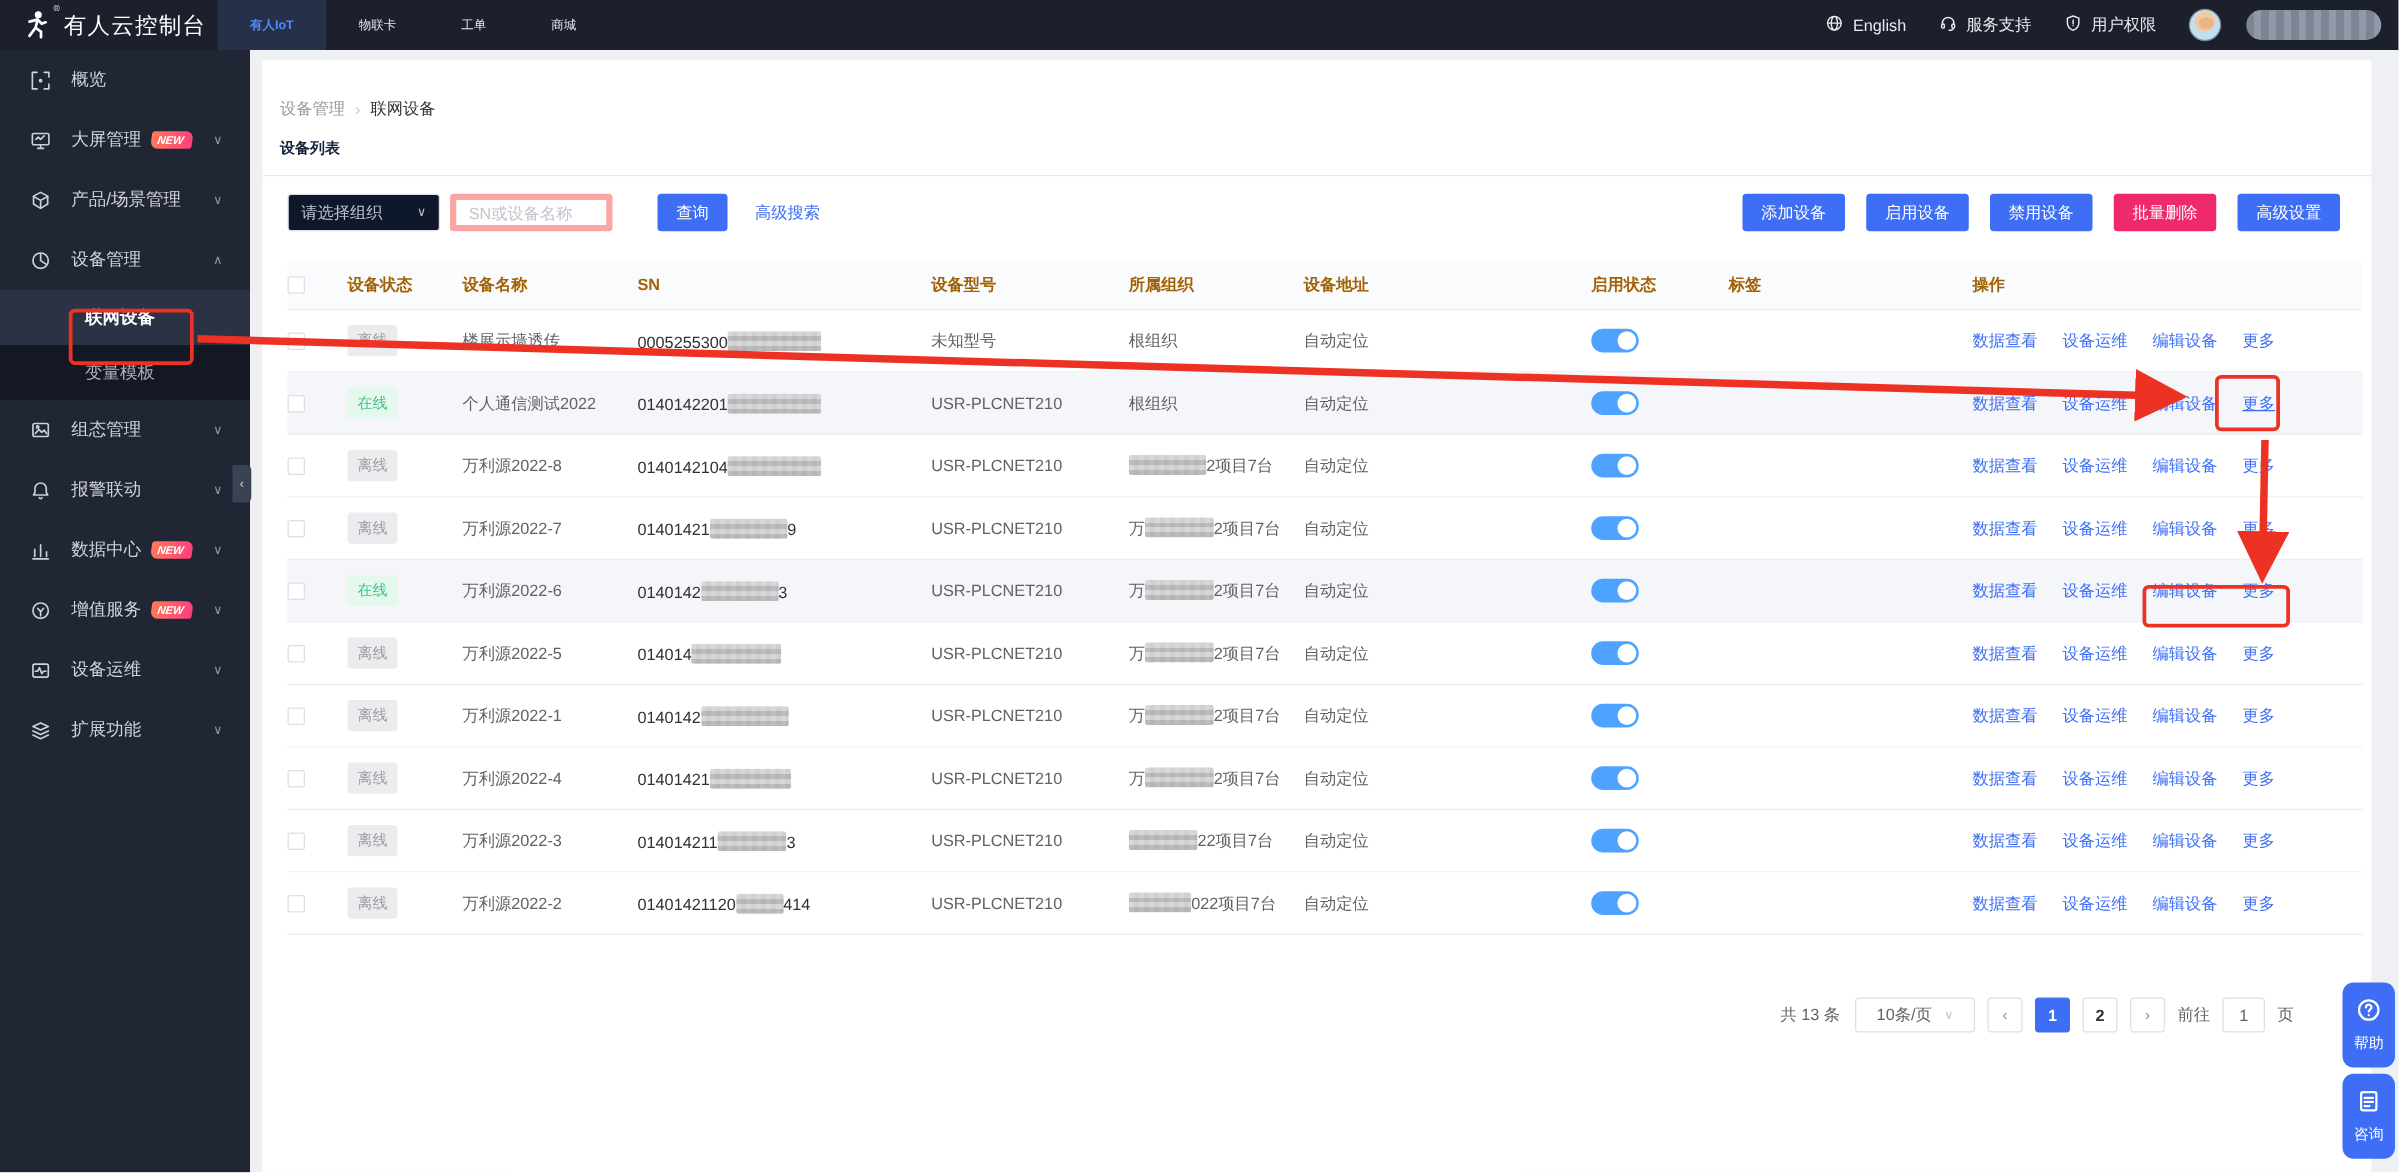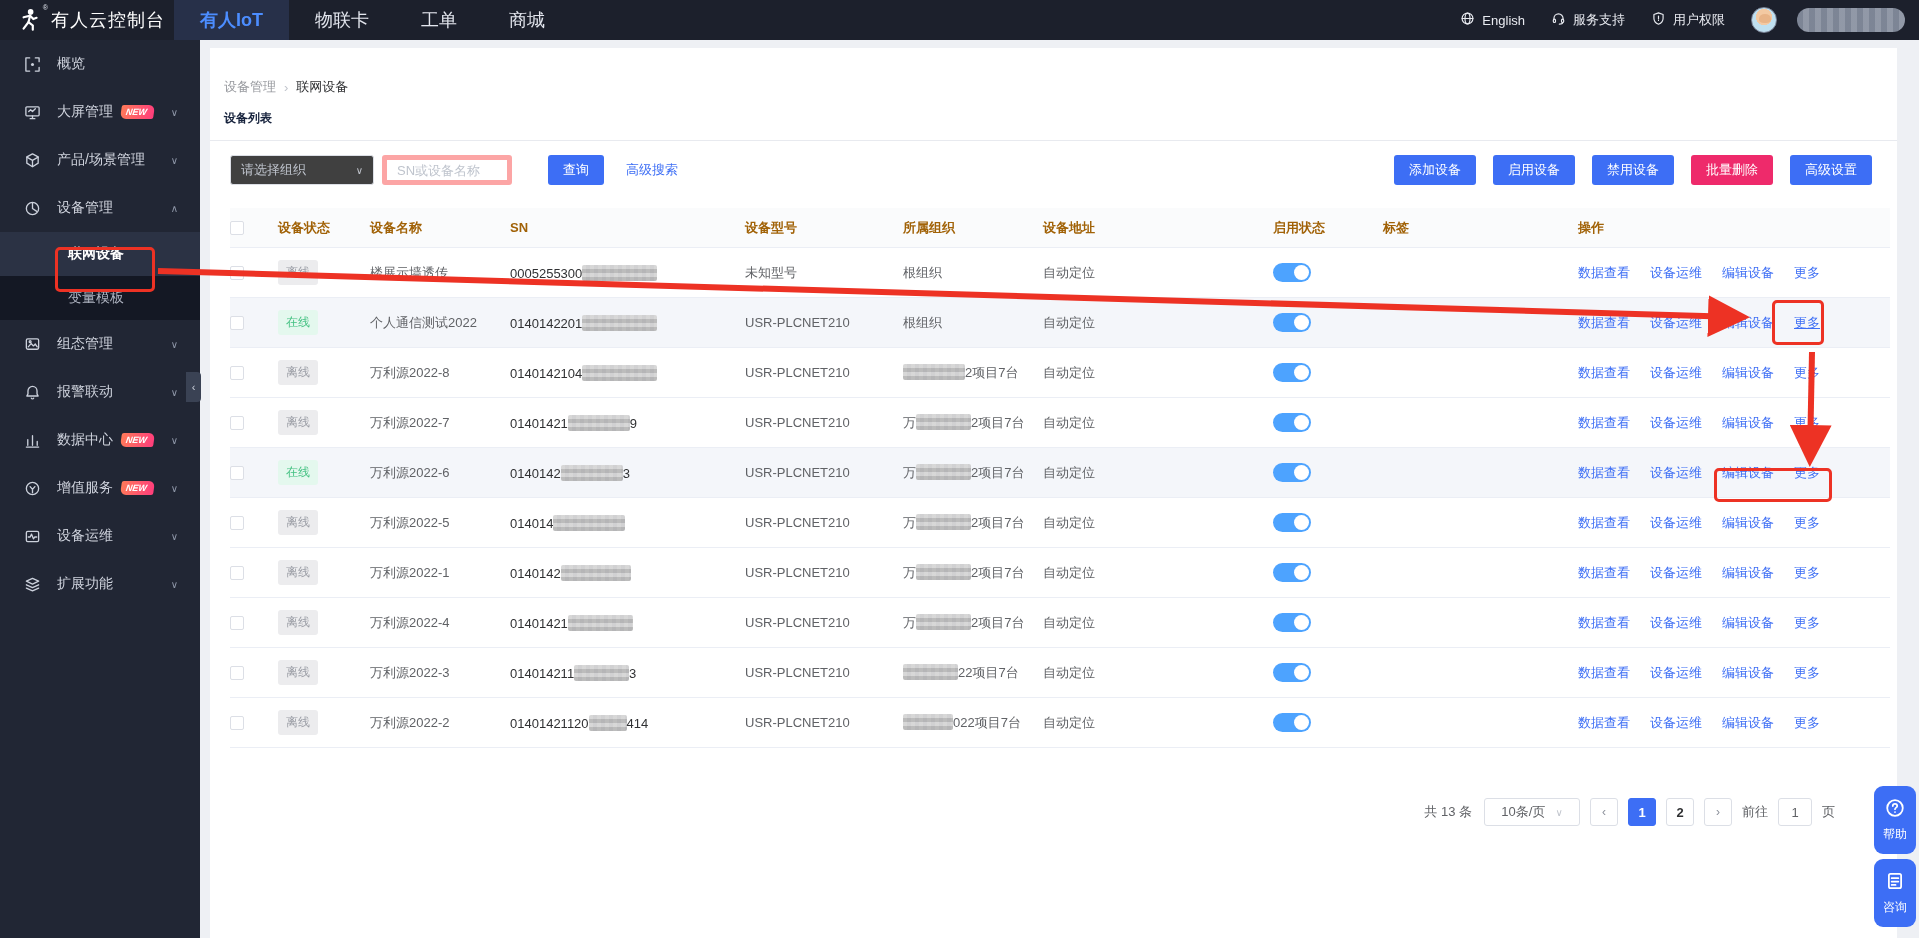--- a/index.html
+++ b/index.html
@@ -8,21 +8,21 @@
   #app { position:relative; width:1919px; height:938px; background:#eef0f4; overflow:hidden; }
 
   
   .topbar { position:absolute; left:0; top:0; width:1919px; height:40px; background:var(--header-bg,#1c202c); display:flex; align-items:center; z-index:20; }
   .logo { display:flex; align-items:center; gap:9px; padding-left:16px; width:168px; flex:none; }
   .logo-icon { width:26px; height:26px; position:relative; }
   .logo-icon svg { width:26px; height:26px; }
   .logo-reg { position:absolute; right:-6px; top:-3px; color:#dfe3ec; font-size:7px; }
   .logo-text { color:#ffffff; font-size:18px; letter-spacing:1px; white-space:nowrap; }
   .top-tabs { display:flex; height:40px; margin-left:6px; }
-  .top-tab { height:40px; display:flex; align-items:center; padding:0 26px; color:#e3e6ee; font-size:18px; cursor:pointer; }
+  .top-tab { height:40px; display:flex; align-items:center; padding:0 26px; color:#e3e6ee; font-size:10px; cursor:pointer; }
   .top-tab.active { background:#273049; color:#4c8dff; font-weight:bold; }
   .top-right { margin-left:auto; display:flex; align-items:center; gap:26px; padding-right:14px; }
   .top-link { display:flex; align-items:center; gap:7px; color:#e8eaf0; font-size:13px; cursor:pointer; }
   .top-link svg { width:15px; height:15px; }
   .avatar { width:26px; height:26px; border-radius:50%; background:radial-gradient(circle at 50% 38%, #f3c9a2 0 42%, #bfe0f0 43% 100%); border:1px solid #7d8699; position:relative; overflow:hidden; }
   .avatar::after { content:""; position:absolute; left:7px; top:6px; width:12px; height:9px; border-radius:50% 50% 40% 40%; background:#e8b488; }
   .name-blur { width:108px; height:24px; border-radius:12px; background:repeating-linear-gradient(90deg,#8e97a8 0 6px,#a6aebd 6px 12px); opacity:.85; margin-left:-6px; }
 
   
   .sidebar { position:absolute; left:0; top:40px; width:200px; height:898px; background:var(--sidebar-bg,#212634); z-index:15; }
@@ -38,21 +38,21 @@
 
   
   .card { position:absolute; left:210px; top:48px; width:1687px; height:890px; background:#ffffff; }
   .breadcrumb { position:absolute; left:14px; top:30px; font-size:13px; color:#97999e; display:flex; gap:8px; align-items:center; }
   .breadcrumb .crumb-current { color:#303133; }
   .breadcrumb .sep { color:#c0c4cc; }
   .page-title { position:absolute; left:14px; top:62px; font-size:12px; font-weight:bold; color:#17233d; }
   .title-divider { position:absolute; left:0; top:92px; width:100%; height:1px; background:#e8eaef; }
 
   .filter-row { position:absolute; left:20px; top:107px; height:30px; display:flex; align-items:center; }
-  .sel-box { width:144px; height:30px; border:1px solid #dcdfe6; border-radius:3px; display:flex; align-items:center; padding:0 10px; color:#bfc4cd; font-size:13px; background:#404040; cursor:pointer; }
+  .sel-box { width:122px; height:30px; border:1px solid #dcdfe6; border-radius:3px; display:flex; align-items:center; padding:0 10px; color:#bfc4cd; font-size:13px; background:#0f172a; cursor:pointer; }
   .sel-box .chev { margin-left:auto; color:#c0c4cc; font-size:10px; }
   .txt-input { width:130px; height:30px; border:5px solid #fca5a5; border-radius:3px; margin-left:8px; padding:0 10px; font-size:13px; color:#303133; font-family:inherit; }
   .txt-input::placeholder { color:#bfc4cd; }
   .btn { height:30px; border:none; border-radius:3px; background:var(--accent,#3d6ef5); color:#fff; font-size:13px; padding:0 15px; cursor:pointer; font-family:inherit; white-space:nowrap; }
   .btn.query { margin-left:36px; }
   .adv-link { margin-left:22px; color:var(--link,#3d6ef5); font-size:13px; cursor:pointer; }
   .toolbar { position:absolute; right:25px; top:107px; display:flex; gap:17px; }
   .btn.danger { background:var(--danger,#ef2b6a); }
 
   

